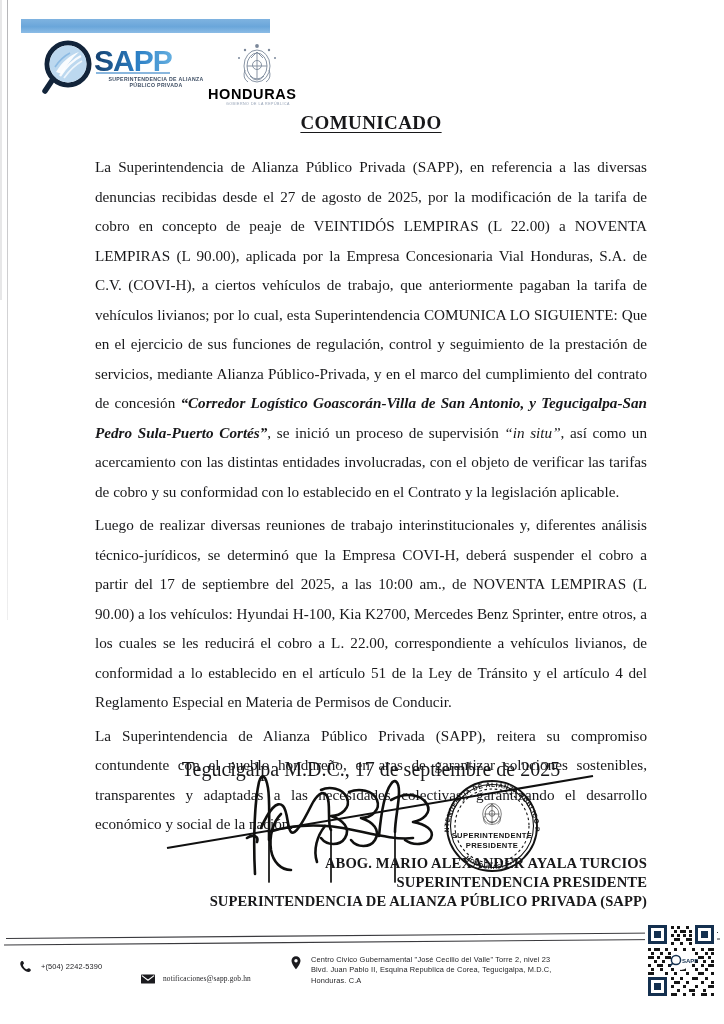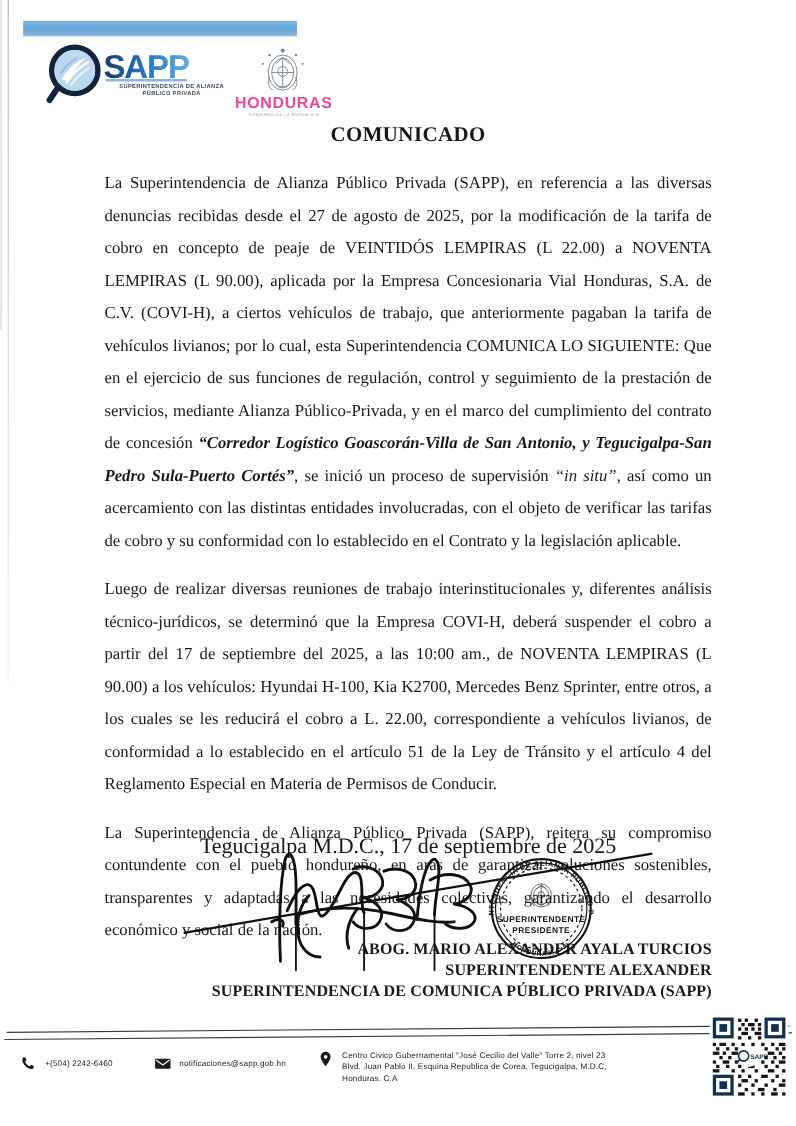--- a/index.html
+++ b/index.html
@@ -37,50 +37,51 @@
   .sapp-word{position:absolute;left:52px;top:4px;width:120px;height:52px;}
   .sapp-tag{
     position:absolute;left:55px;top:36px;width:118px;
     font-family:"Liberation Sans",sans-serif;
     font-size:5.2px;line-height:6.4px;font-weight:700;
     letter-spacing:.35px;color:#3d4d63;text-align:center;
   }
   .hn-logo{position:absolute;left:186px;top:0px;width:100px;height:72px;}
   .hn-arms{position:absolute;left:18px;top:0px;width:62px;height:52px;opacity:.62;}
   .hn-word{
-    position:absolute;left:0;top:48px;width:100px;text-align:center;
+    position:absolute;left:0;top:48px;width:100px;text-align:left;
     font-family:"Liberation Sans",sans-serif;
-    font-weight:700;font-size:14.5px;letter-spacing:.6px;color:#ec4899;
+    font-weight:700;font-size:14.5px;letter-spacing:.6px;color:#000000;
   }
   .hn-sub{
     position:absolute;left:0;top:64px;width:100px;text-align:center;
     font-family:"Liberation Sans",sans-serif;
     font-size:3.6px;letter-spacing:.5px;color:#8d9bb0;
   }
   
   .doc{
     position:absolute;left:95px;top:112px;width:552px;
   }
   h1.title{
     margin:0 0 18px 0;
     text-align:center;
     font-size:19px;
     font-weight:700;
     letter-spacing:.4px;
+    text-decoration:underline;
     text-underline-offset:3px;
   }
   p.para{
     margin:0 0 0 0;
     text-align:justify;
     text-justify:inter-word;
     font-size:15.2px;
     line-height:29.5px;
     hyphens:none;
   }
-  p.para + p.para{margin-top:15px;}
+  p.para + p.para{margin-top:4px;}
   p.gap{margin-top:26px;}
   b{font-weight:400;}
   i{font-style:italic;}
   .bi{font-weight:700;font-style:italic;}
   
   .sig-zone{
     position:absolute;left:95px;top:758px;width:552px;height:165px;
   }
   .city-date{
     position:absolute;left:0;top:0;width:552px;text-align:center;
@@ -95,21 +96,21 @@
     font-size:14.6px;font-weight:700;line-height:19px;letter-spacing:.1px;
   }
   
   .foot-rule{position:absolute;left:0;top:930px;width:724px;height:22px;}
   .footer{
     position:absolute;left:0;top:955px;width:724px;height:60px;
     font-family:"Liberation Sans",sans-serif;
   }
   .f-item{position:absolute;display:flex;align-items:flex-start;gap:7px;}
   .f-phone{left:18px;top:4px;}
-  .f-mail{left:140px;top:4px;}
+  .f-mail{left:140px;top:16px;font-family:Liberation Serif, serif;}
   .f-addr{left:288px;top:0px;}
   .f-ico{flex:0 0 auto;width:16px;height:16px;display:block;}
   .f-txt{font-size:7.4px;line-height:10.4px;color:#232326;letter-spacing:.15px;white-space:pre-line;}
   .f-txt.one{line-height:16px;}
   .qr{position:absolute;left:645px;top:921px;width:72px;height:80px;}
 </style>
 </head>
 <body>
 
 <div class="page">
@@ -235,38 +236,38 @@
         <path d="M-12 3 Q-16 12 -9 16"></path>
         <path d="M12 3 Q16 12 9 16"></path>
         <path d="M-7 -9 L0 -16 L7 -9"></path>
       </g>
       <text x="59" y="66" text-anchor="middle" font-family="Liberation Sans, sans-serif" font-size="7.6" font-weight="700" fill="#131313" letter-spacing=".4">SUPERINTENDENTE</text>
       <text x="59" y="76" text-anchor="middle" font-family="Liberation Sans, sans-serif" font-size="7.6" font-weight="700" fill="#131313" letter-spacing=".4">PRESIDENTE</text>
     </svg>
 
     <div class="sig-names">
       <div>ABOG. MARIO ALEXANDER AYALA TURCIOS</div>
-      <div>SUPERINTENDENTE ALEXANDER</div>
-      <div>SUPERINTENDENCIA DE COMUNICA PÚBLICO PRIVADA (SAPP)</div>
+      <div>SUPERINTENDENCIA PRESIDENTE</div>
+      <div>SUPERINTENDENCIA DE ALIANZA PÚBLICO PRIVADA (SAPP)</div>
     </div>
 
   </div>
 
   <svg class="foot-rule" viewBox="0 0 724 22" preserveAspectRatio="none">
     <line x1="6" y1="8.5" x2="718" y2="2.5" stroke="#3a3a3e" stroke-width="1.1"></line>
     <line x1="4" y1="15" x2="720" y2="9" stroke="#3a3a3e" stroke-width="1.1"></line>
   </svg>
 
   <div class="footer">
 
     <div class="f-item f-phone">
       <svg class="f-ico" viewBox="0 0 16 16">
         <path d="M3.2 2.4c1.1-.9 2 .1 2.5 1 .5.9.2 1.4-.3 1.9-.5.5-.6.8-.2 1.6.5 1.1 1.6 2.3 2.8 3 .8.5 1.1.4 1.6-.1.5-.5 1-.8 1.9-.3.9.5 1.9 1.4 1 2.5-.9 1.1-2.6 1.3-4.6.2-2-1-3.9-2.9-4.9-4.9C1.9 5.1 2.1 3.3 3.2 2.4z" fill="#1b1b1f"></path>
       </svg>
-      <span class="f-txt one">+(504) 2242-6460</span>
+      <span class="f-txt one">+(504) 2242-5390</span>
     </div>
 
     <div class="f-item f-mail">
       <svg class="f-ico" viewBox="0 0 16 16">
         <rect x="1" y="3.6" width="14" height="9" rx=".7" fill="#1b1b1f"></rect>
         <path d="M1.9 4.6 L8 9.2 L14.1 4.6" fill="none" stroke="#ffffff" stroke-width="1.1"></path>
       </svg>
       <span class="f-txt one">notificaciones@sapp.gob.hn</span>
     </div>
 

